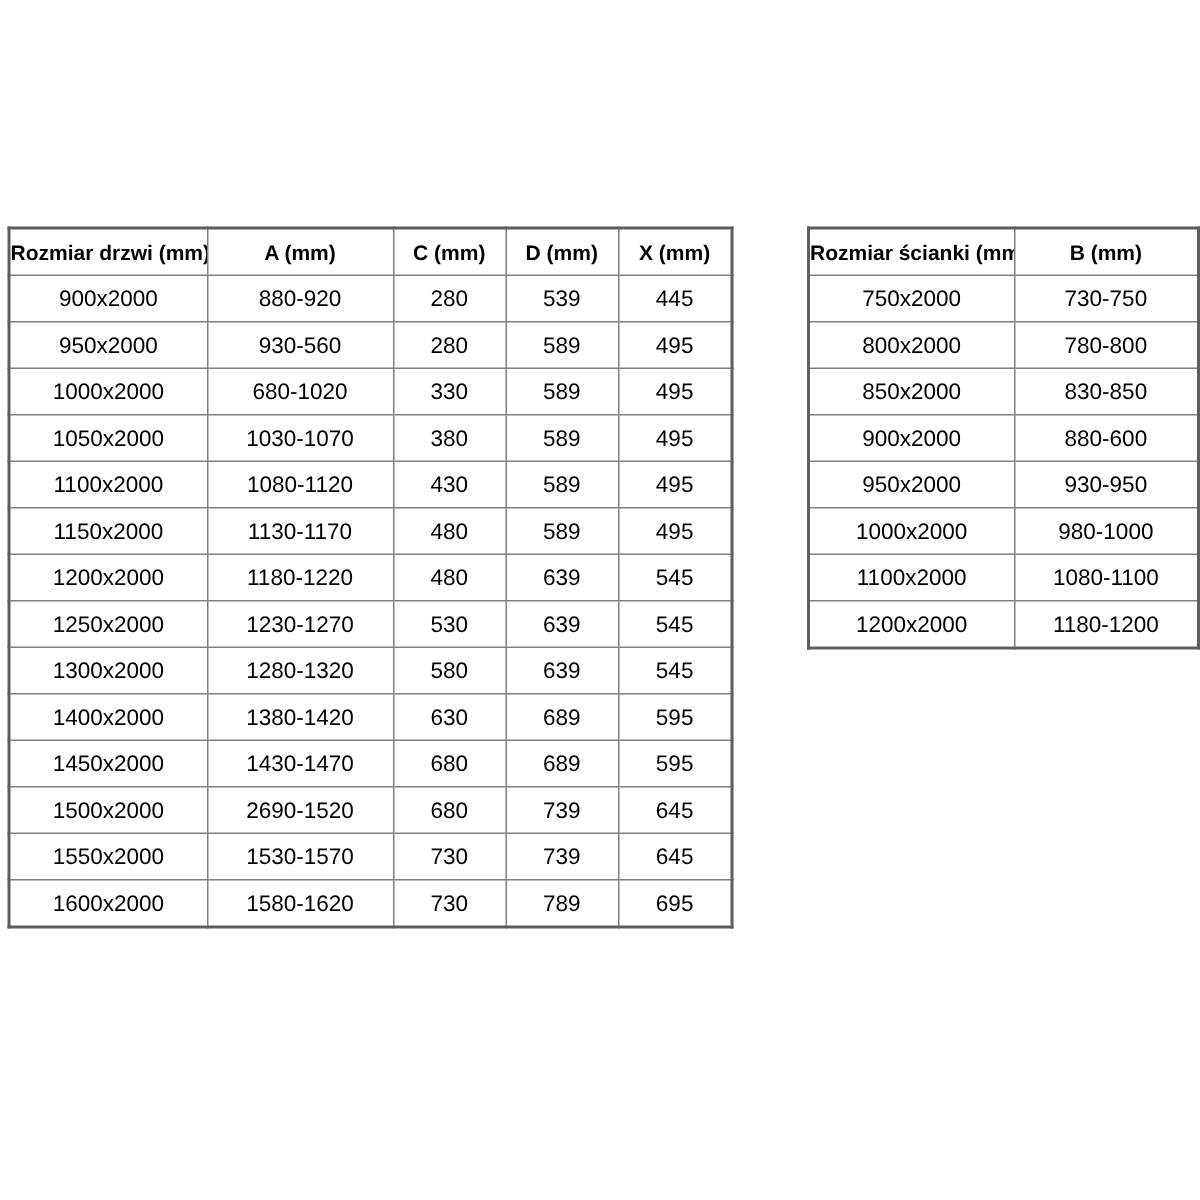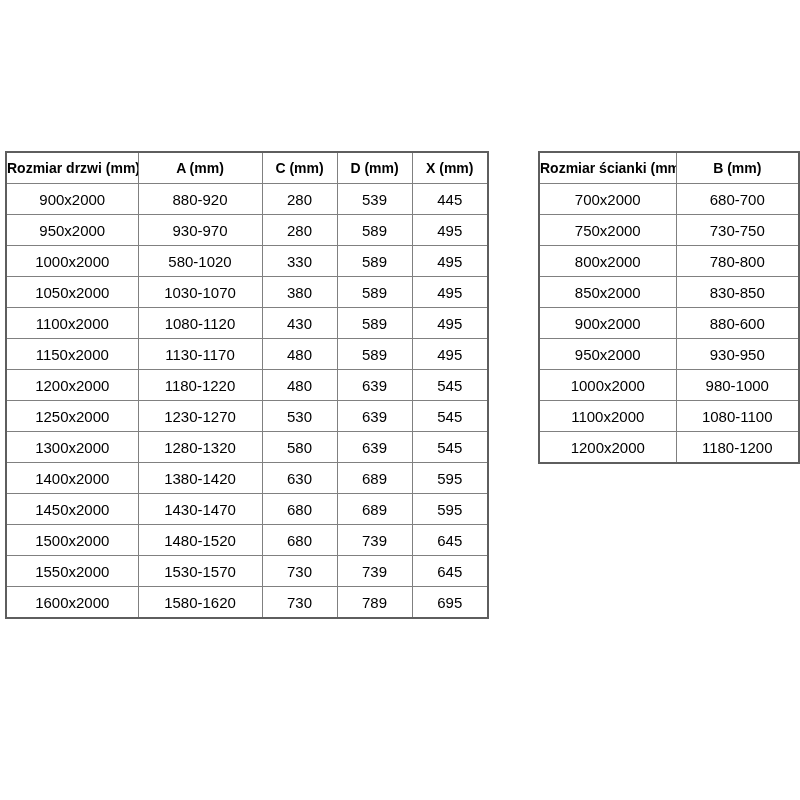--- a/index.html
+++ b/index.html
@@ -72,28 +72,28 @@
     <tbody>
       <tr>
         <td>900x2000</td>
         <td>880-920</td>
         <td>280</td>
         <td>539</td>
         <td>445</td>
       </tr>
       <tr>
         <td>950x2000</td>
-        <td>930-970</td>
+        <td>930-560</td>
         <td>280</td>
         <td>589</td>
         <td>495</td>
       </tr>
       <tr>
         <td>1000x2000</td>
-        <td>580-1020</td>
+        <td>680-1020</td>
         <td>330</td>
         <td>589</td>
         <td>495</td>
       </tr>
       <tr>
         <td>1050x2000</td>
         <td>1030-1070</td>
         <td>380</td>
         <td>589</td>
         <td>495</td>
@@ -142,21 +142,21 @@
       </tr>
       <tr>
         <td>1450x2000</td>
         <td>1430-1470</td>
         <td>680</td>
         <td>689</td>
         <td>595</td>
       </tr>
       <tr>
         <td>1500x2000</td>
-        <td>1480-1520</td>
+        <td>2690-1520</td>
         <td>680</td>
         <td>739</td>
         <td>645</td>
       </tr>
       <tr>
         <td>1550x2000</td>
         <td>1530-1570</td>
         <td>730</td>
         <td>739</td>
         <td>645</td>
@@ -177,24 +177,20 @@
     <col style="width:123px">
   </colgroup>
 <thead>
       <tr>
         <th>Rozmiar ścianki (mm)</th>
         <th>B (mm)</th>
       </tr>
     </thead>
     <tbody>
       <tr>
-        <td>700x2000</td>
-        <td>680-700</td>
-      </tr>
-      <tr>
         <td>750x2000</td>
         <td>730-750</td>
       </tr>
       <tr>
         <td>800x2000</td>
         <td>780-800</td>
       </tr>
       <tr>
         <td>850x2000</td>
         <td>830-850</td>

